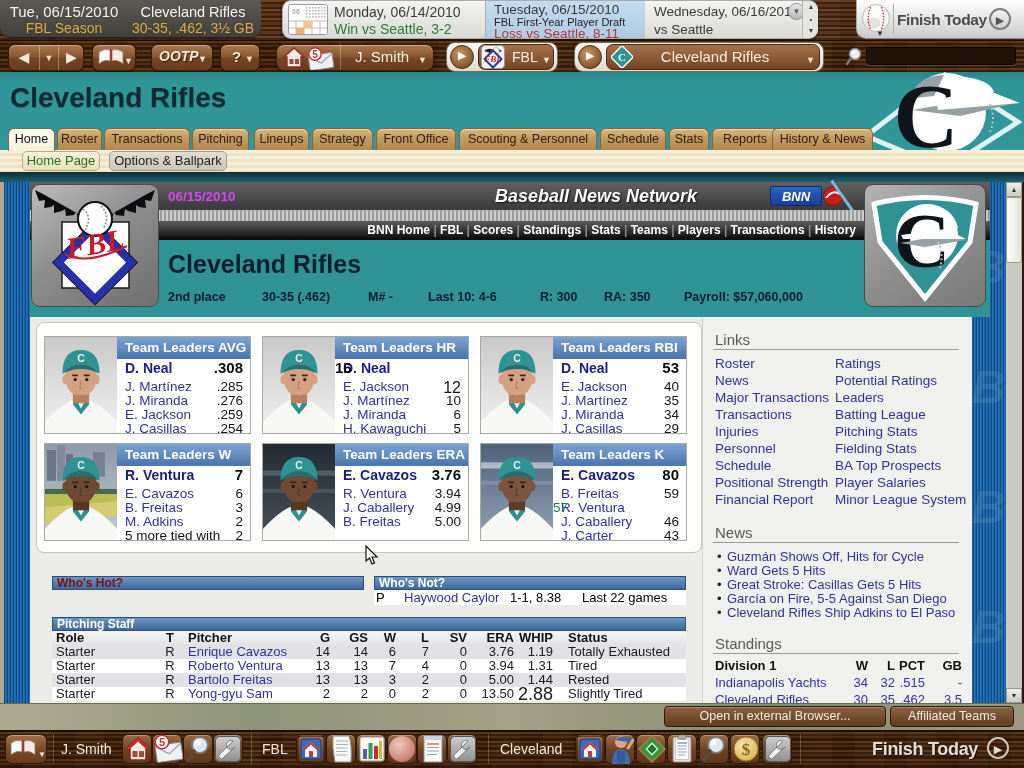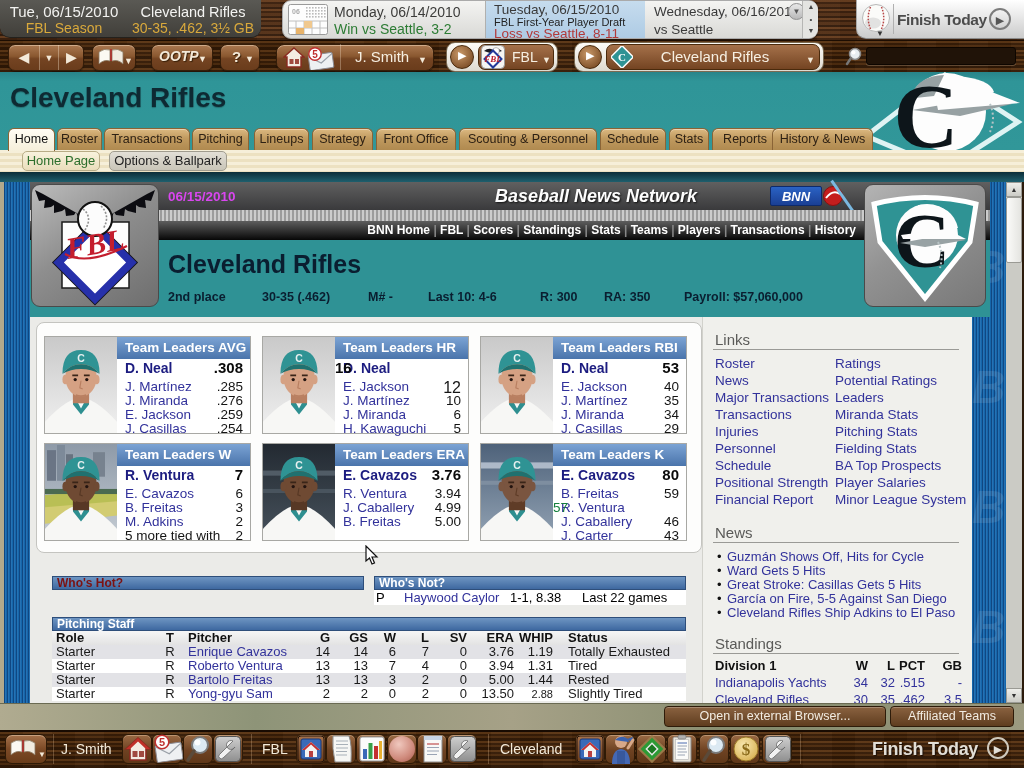--- a/index.html
+++ b/index.html
@@ -554,33 +554,33 @@
 <div class="abs" style="left:52px;top:687px;width:634px;height:14px;background:#ffffff">
       <span style="position:absolute;font-size:13px;line-height:14px;color:#1a1a1a;left:4px;">Starter</span>
       <span style="position:absolute;font-size:13px;line-height:14px;color:#1a1a1a;left:98px;width:40px;text-align:center;">R</span>
       <span style="position:absolute;font-size:13px;line-height:14px;color:#32329b;left:136px;">Yong-gyu Sam</span>
       <span style="position:absolute;font-size:13px;line-height:14px;color:#1a1a1a;left:224px;width:54px;text-align:right;">2</span>
       <span style="position:absolute;font-size:13px;line-height:14px;color:#1a1a1a;left:262px;width:54px;text-align:right;">2</span>
       <span style="position:absolute;font-size:13px;line-height:14px;color:#1a1a1a;left:290px;width:54px;text-align:right;">0</span>
       <span style="position:absolute;font-size:13px;line-height:14px;color:#1a1a1a;left:323px;width:54px;text-align:right;">2</span>
       <span style="position:absolute;font-size:13px;line-height:14px;color:#1a1a1a;left:361px;width:54px;text-align:right;">0</span>
       <span style="position:absolute;font-size:13px;line-height:14px;color:#1a1a1a;left:408px;width:54px;text-align:right;">13.50</span>
-      <span style="position:absolute;font-size:11px;line-height:14px;color:#1a1a1a;left:447px;width:54px;text-align:right;">2.88</span>
+      <span style="position:absolute;font-size:18px;line-height:14px;color:#1a1a1a;left:447px;width:54px;text-align:right;">2.88</span>
       <span style="position:absolute;font-size:13px;line-height:14px;color:#1a1a1a;left:516px;">Slightly Tired</span>
     </div>
 <div class="abs" style="left:715px;top:331px;font-size:15px;color:#5a5a58">Links</div>
 <div class="abs" style="left:713px;top:349px;width:246px;height:1px;background:#9a9a96"></div>
 <div class="abs nvy" style="left:715px;top:356px;font-size:13.5px">Roster</div>
 <div class="abs nvy" style="left:835px;top:356px;font-size:13.5px">Ratings</div>
 <div class="abs nvy" style="left:715px;top:373px;font-size:13.5px">News</div>
 <div class="abs nvy" style="left:835px;top:373px;font-size:13.5px">Potential Ratings</div>
 <div class="abs nvy" style="left:715px;top:390px;font-size:13.5px">Major Transactions</div>
 <div class="abs nvy" style="left:835px;top:390px;font-size:13.5px">Leaders</div>
 <div class="abs nvy" style="left:715px;top:407px;font-size:13.5px">Transactions</div>
-<div class="abs nvy" style="left:835px;top:407px;font-size:13.5px">Miranda Stats</div>
+<div class="abs nvy" style="left:835px;top:407px;font-size:13.5px">Batting League</div>
 <div class="abs nvy" style="left:715px;top:424px;font-size:13.5px">Injuries</div>
 <div class="abs nvy" style="left:835px;top:424px;font-size:13.5px">Pitching Stats</div>
 <div class="abs nvy" style="left:715px;top:441px;font-size:13.5px">Personnel</div>
 <div class="abs nvy" style="left:835px;top:441px;font-size:13.5px">Fielding Stats</div>
 <div class="abs nvy" style="left:715px;top:458px;font-size:13.5px">Schedule</div>
 <div class="abs nvy" style="left:835px;top:458px;font-size:13.5px">BA Top Prospects</div>
 <div class="abs nvy" style="left:715px;top:475px;font-size:13.5px">Positional Strength</div>
 <div class="abs nvy" style="left:835px;top:475px;font-size:13.5px">Player Salaries</div>
 <div class="abs nvy" style="left:715px;top:492px;font-size:13.5px">Financial Report</div>
 <div class="abs nvy" style="left:835px;top:492px;font-size:13.5px">Minor League System</div>

